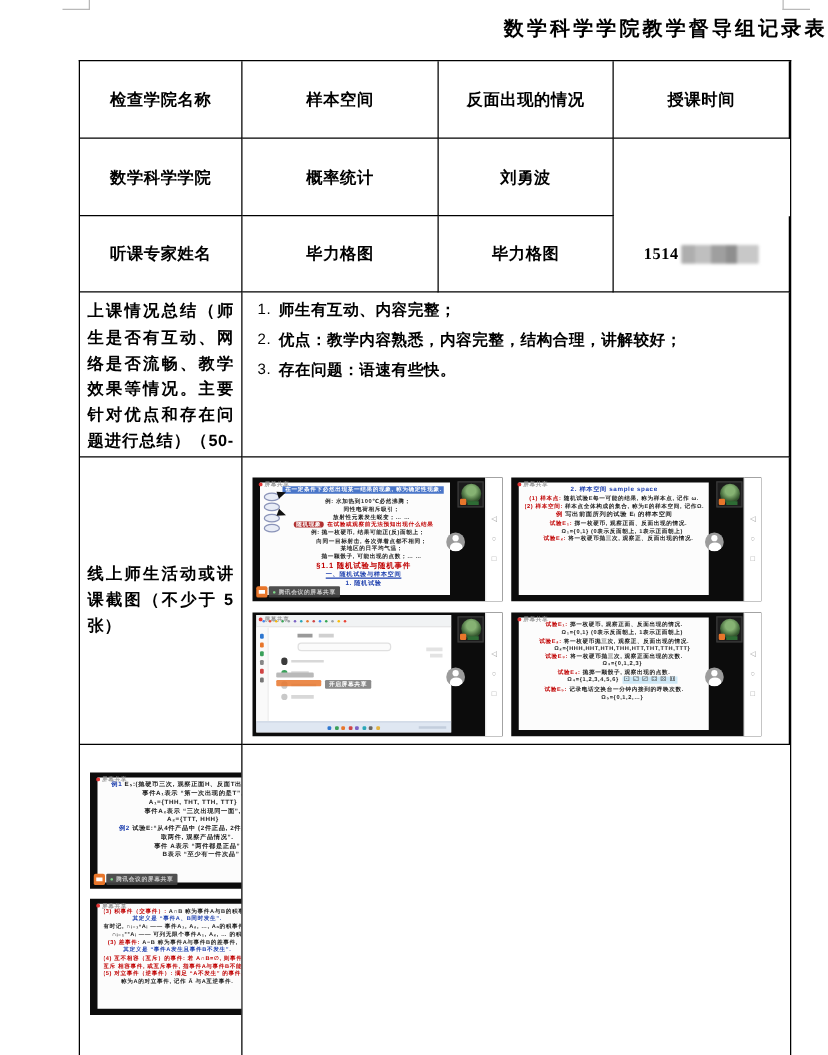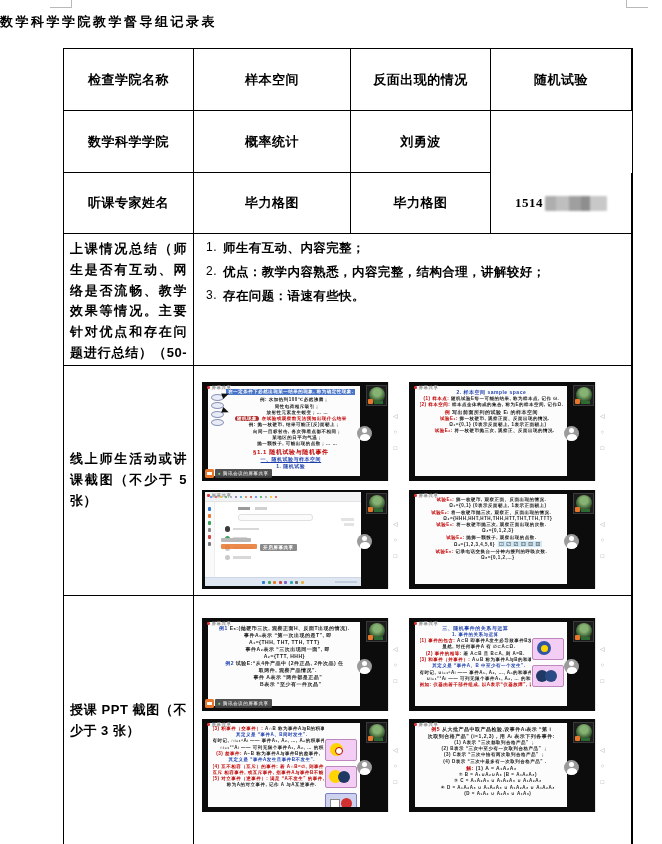--- a/index.html
+++ b/index.html
@@ -1,21 +1,21 @@
 <!DOCTYPE html>
 <html><head>
 <meta charset="utf-8">
 <style>
   html,body{margin:0;padding:0;background:#fff;}
   #page{position:relative;width:662px;height:844px;background:#fff;overflow:hidden;
         font-family:"Liberation Sans","DejaVu Sans",sans-serif;color:#000;}
   
   .corner-tl{position:absolute;left:50px;top:0;width:21px;height:7px;border-bottom:1.5px solid #b9b9b9;border-right:1.5px solid #b9b9b9;}
   .corner-tr{position:absolute;left:626px;top:0;width:21px;height:7px;border-bottom:1.5px solid #b9b9b9;border-left:1.5px solid #b9b9b9;}
-  .title{position:absolute;left:0;top:13px;width:100%;text-align:left;font-size:13px;font-weight:700;
+  .title{position:absolute;left:0;top:13px;width:100%;text-align:right;font-size:16px;font-weight:700;
          letter-spacing:2.5px;font-family:"Liberation Serif","DejaVu Serif",serif;}
   
   .tbl{position:absolute;left:63px;top:48px;width:570px;height:796px;border:1.6px solid #000;border-bottom:none;box-sizing:border-box;}
   .trow{display:grid;}
   .r123{grid-template-columns:130px 157px 140px 1fr;height:62px;}
   .r3{height:61px;font-family:Liberation Serif, serif;}
   .r4{grid-template-columns:130px 1fr;height:132px;}
   .r5{grid-template-columns:130px 1fr;height:230px;}
   .r6{grid-template-columns:130px 1fr;height:249px;}
   .c{border-right:1.6px solid #000;border-bottom:1.6px solid #000;box-sizing:border-box;
@@ -132,21 +132,21 @@
   <div class="corner-tr"></div>
 
   <div class="title">数学科学学院教学督导组记录表</div>
 
   <div class="tbl">
 
     <div class="trow r123">
       <div class="c">检查学院名称</div>
       <div class="c">样本空间</div>
       <div class="c">反面出现的情况</div>
-      <div class="c">随机试验</div>
+      <div class="c">授课时间</div>
     </div>
 
     <div class="trow r123">
       <div class="c">数学科学学院</div>
       <div class="c">概率统计</div>
       <div class="c">刘勇波</div>
     </div>
 
     <div class="trow r123 r3">
       <div class="c">听课专家姓名</div>
@@ -365,21 +365,20 @@
                 <span class="nav-ic">◁</span>
                 <span class="nav-ic">○</span>
                 <span class="nav-ic">□</span>
               </div>
             </div>
         </div>
       </div>
     </div>
 
     <div class="trow r6">
-      <div class="c lab mid">授课 PPT 截图（不少于 3 张）</div>
       <div class="c imgcell">
         <div class="g g6">
           <div class="shot">
               <div class="shot-body">
                 <div class="slide">
                   <div class="slines">
                     <div class="sl lk"><span class="pfx-b">例1</span><span> E₅:(抛硬币三次, 观察正面H、反面T出现的情况).</span></div>
                     <div class="sl lk ind1"><span>事件A₁表示 “第一次出现的是T”, 即</span></div>
                     <div class="sl lk ctr"><span>A₁={THH, THT, TTH, TTT}</span></div>
                     <div class="sl lk ind1"><span>事件A₂表示 “三次出现同一面”, 即</span></div>

